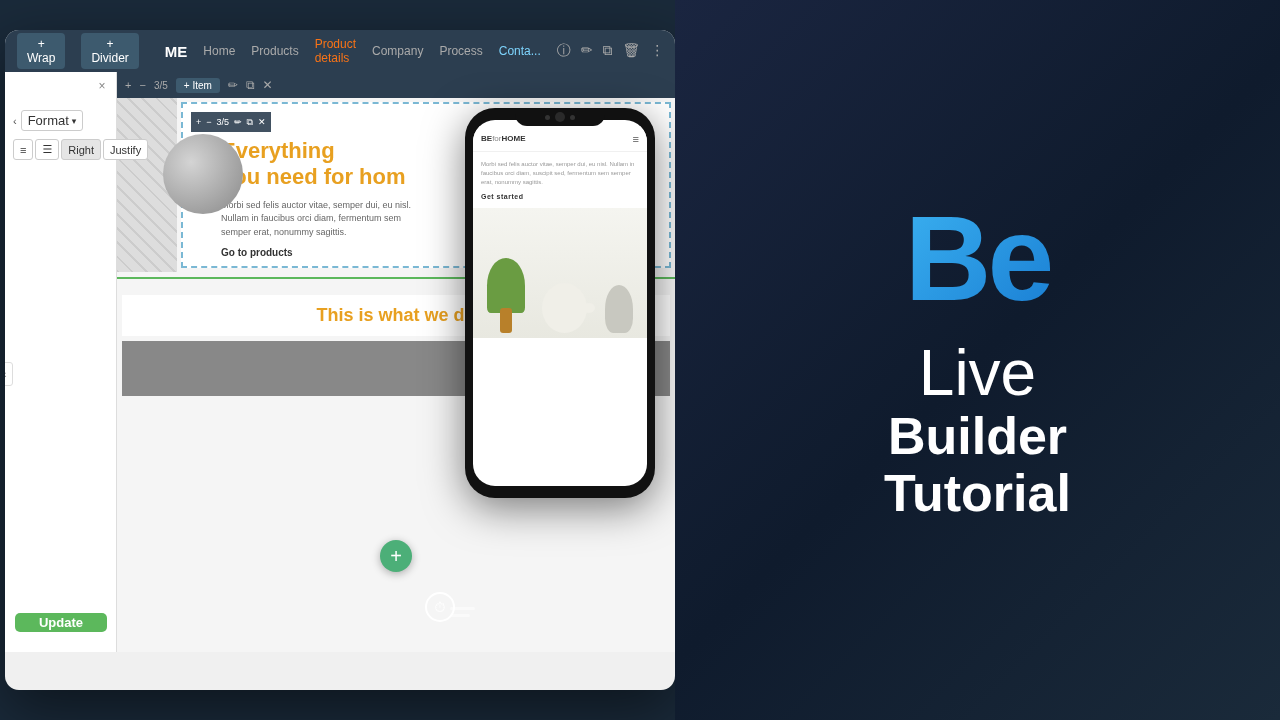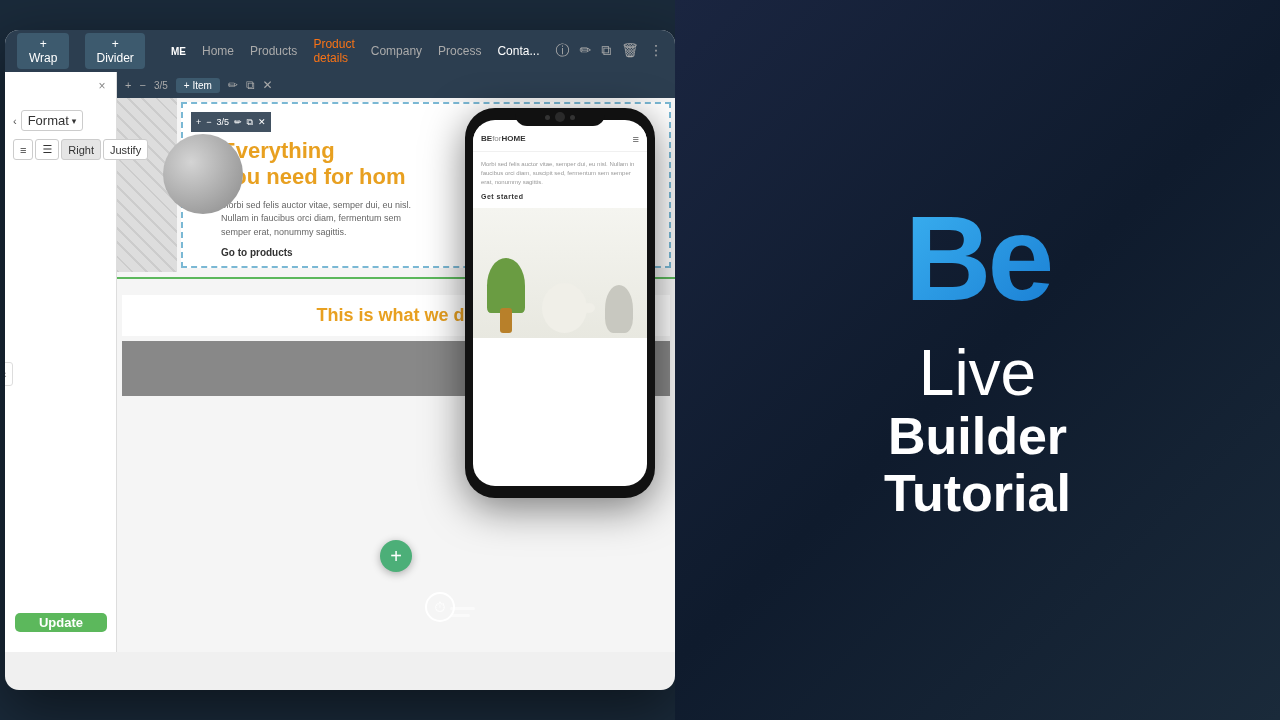--- a/index.html
+++ b/index.html
@@ -288,27 +288,27 @@
 <body>
 
 <div class="left-panel">
   <div class="builder-container">
 
     <div class="builder-toolbar">
       <button class="toolbar-btn">+ Wrap</button>
       <button class="toolbar-btn">+ Divider</button>
 
       <div style="margin-left: 10px; display:flex; align-items:center; gap:16px; flex:1;">
-        <span style="color:#fff; font-weight:700; font-size:10px;">ME</span>
+        <span style="color:#fff; font-weight:700; font-size:15px;">ME</span>
         <span style="color:#aaa; font-size:12px; cursor:pointer;">Home</span>
         <span style="color:#aaa; font-size:12px; cursor:pointer;">Products</span>
         <span style="color:#f97316; font-size:12px; cursor:pointer;">Product details</span>
         <span style="color:#aaa; font-size:12px; cursor:pointer;">Company</span>
         <span style="color:#aaa; font-size:12px; cursor:pointer;">Process</span>
-        <span style="color:#ffffff; font-size:12px; cursor:pointer;">Conta...</span>
+        <span style="color:#7dd3fc; font-size:12px; cursor:pointer;">Conta...</span>
         <div style="margin-left:auto; display:flex; gap:10px; color:#aaa; font-size:14px;">
           <span style="cursor:pointer;">ⓘ</span>
           <span style="cursor:pointer;">✏</span>
           <span style="cursor:pointer;">⧉</span>
           <span style="cursor:pointer;">🗑</span>
           <span style="cursor:pointer;">⋮</span>
         </div>
       </div>
     </div>
 

